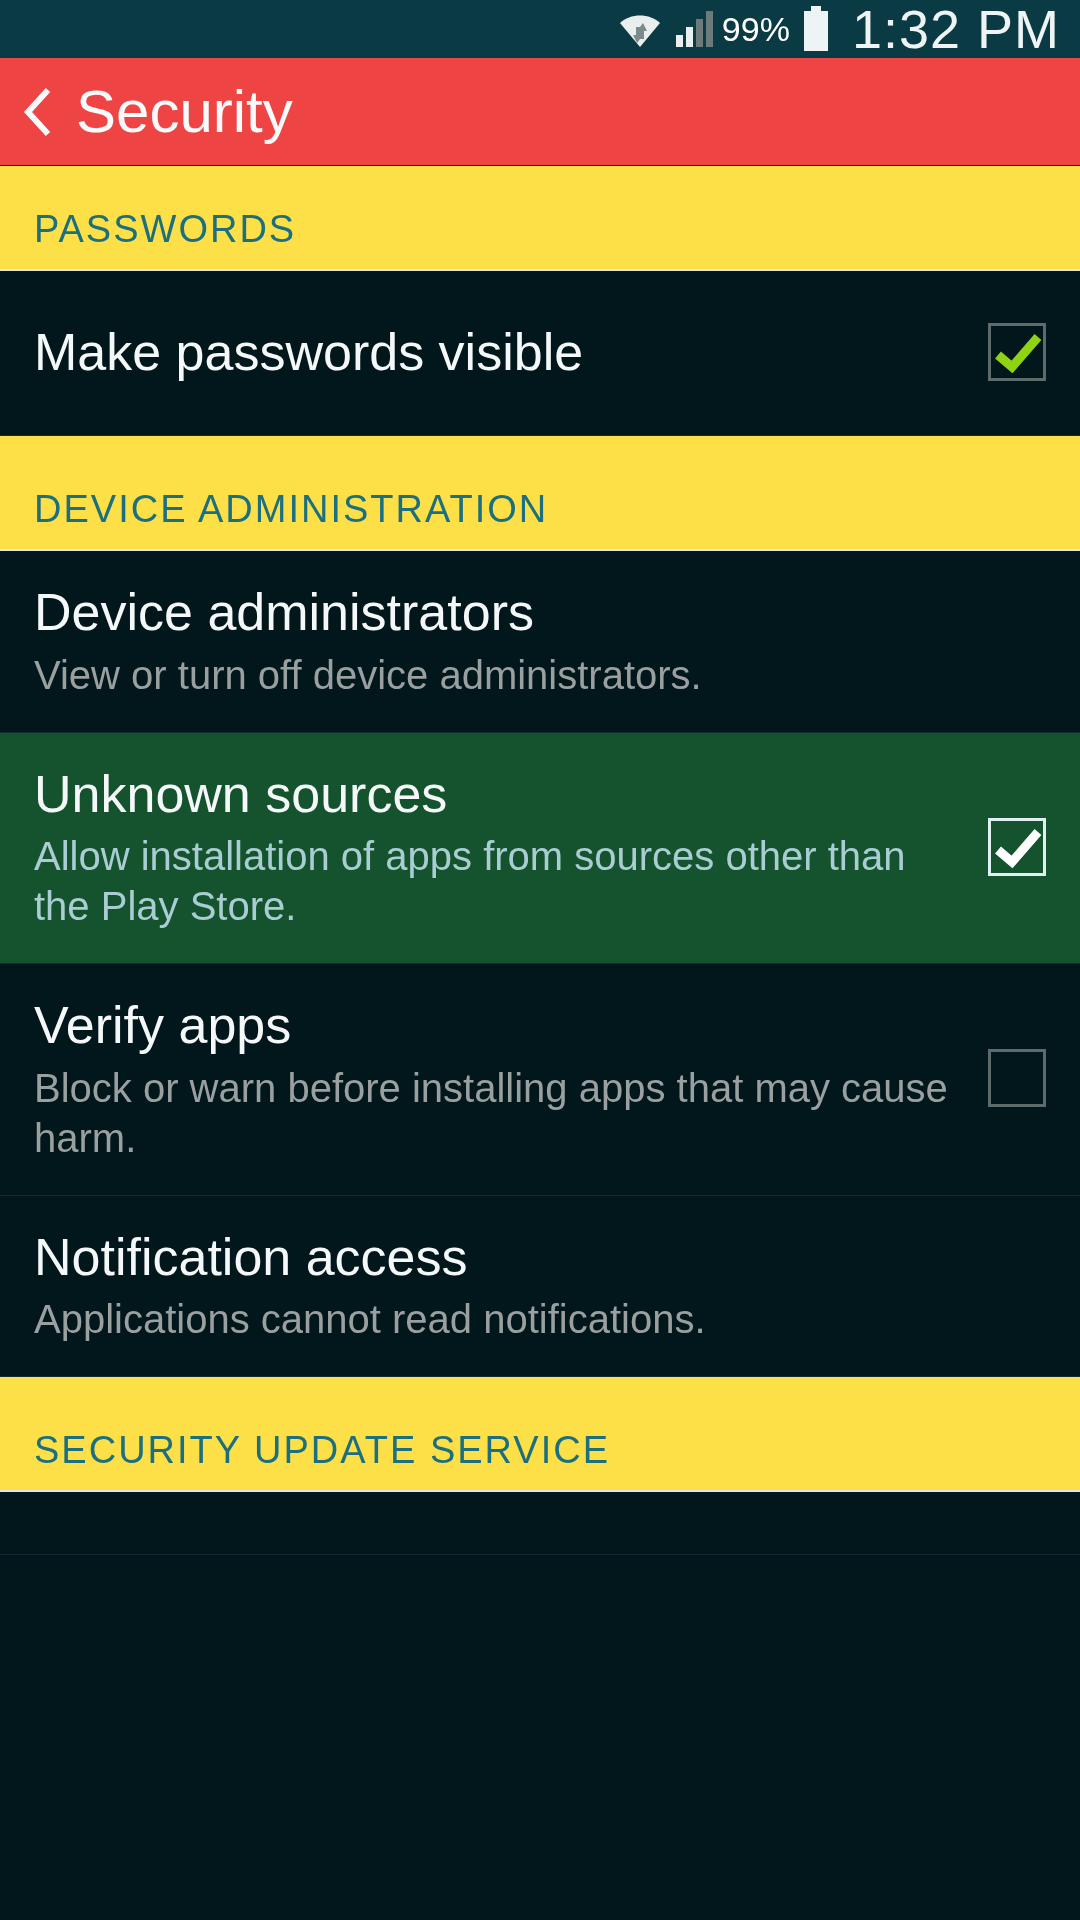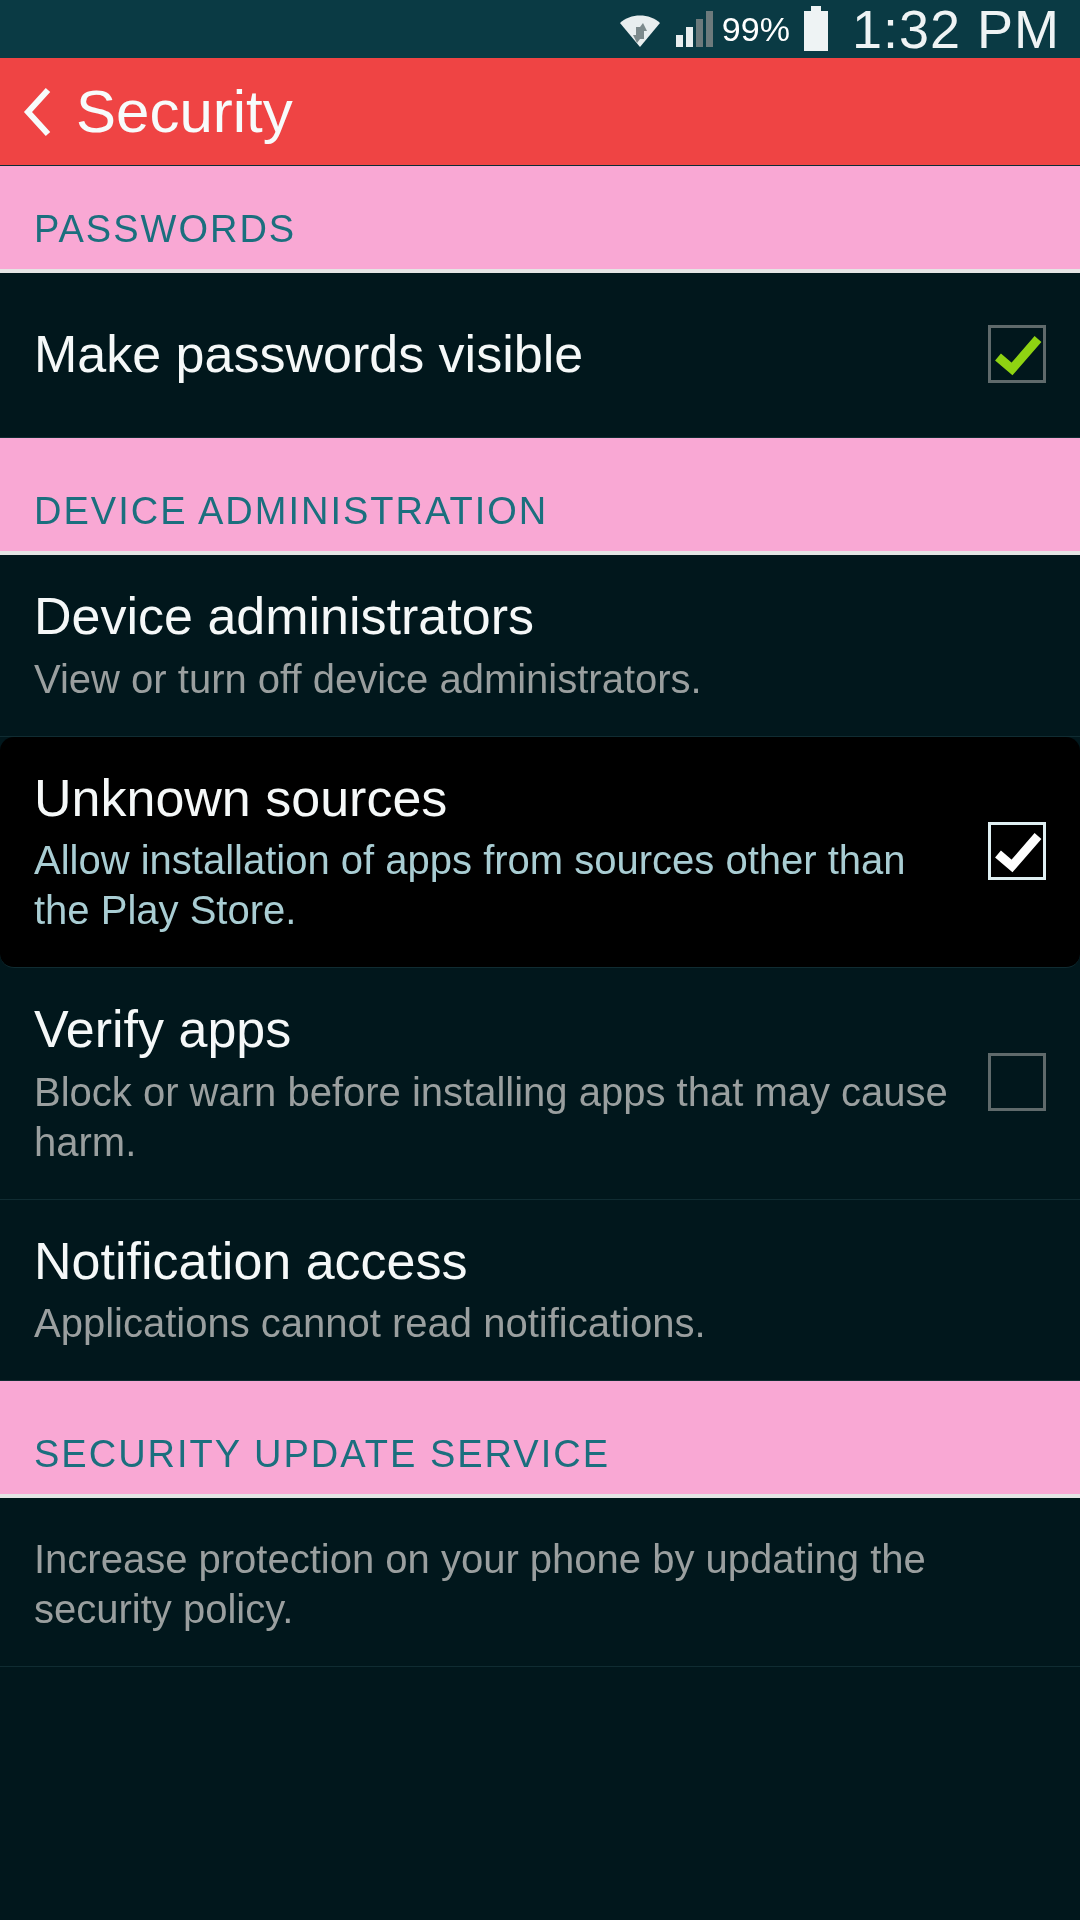--- a/index.html
+++ b/index.html
@@ -58,22 +58,22 @@
     color: #f7fbfb;
     margin-left: 22px;
   }
 
   
   .section-header {
     padding: 52px 34px 18px 34px;
     font-size: 38px;
     letter-spacing: 2px;
     color: #1b6f7e;
-    border-bottom: 4px solid #e5e5e5;
-    background: #f9a8d4;
+    border-bottom: 2px solid #e5e5e5;
+    background: #fde047;
   }
   .section-header.first { padding-top: 42px; }
 
   
   .item {
     display: flex;
     align-items: center;
     padding: 30px 34px 32px 34px;
     border-bottom: 1px solid #102c32;
     background: #01171c;
@@ -88,22 +88,21 @@
     color: #f5f8f8;
     line-height: 1.2;
   }
   .item .sub {
     font-size: 40px;
     color: #9a9f9f;
     margin-top: 6px;
     line-height: 1.25;
   }
   .item.highlight {
-    background: #000000;
-    border-radius: 14px;
+    background: #14532d;
   }
   .item.highlight .sub {
     color: #a9cdd3;
   }
 
   
   .cb {
     width: 58px;
     height: 58px;
     border: 3px solid #5f6a6b;
@@ -201,15 +200,14 @@
   <div class="text-col">
     <div class="title">Notification access</div>
     <div class="sub">Applications cannot read notifications.</div>
   </div>
 </div>
 
 <div class="section-header">SECURITY UPDATE SERVICE</div>
 
 <div class="item">
   <div class="text-col">
-    <div class="sub">Increase protection on your phone by updating the security policy.</div>
   </div>
 </div>
 
 </body></html>

